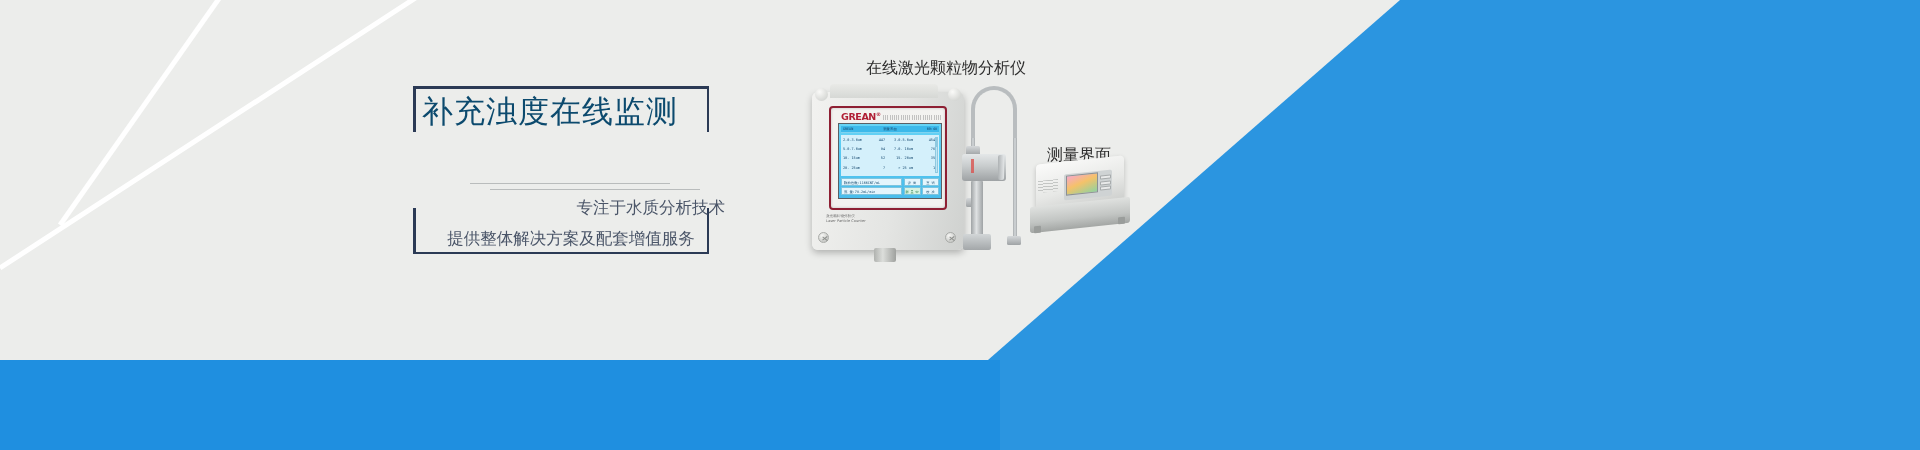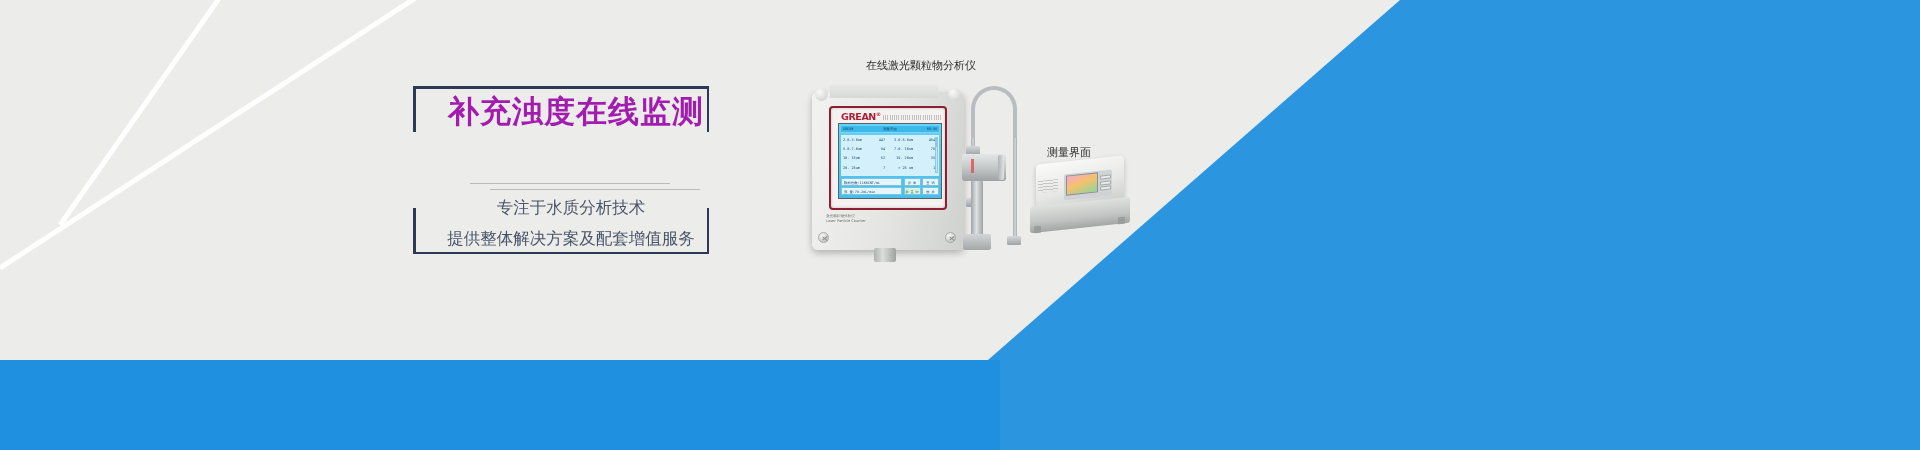--- a/index.html
+++ b/index.html
@@ -44,48 +44,48 @@
   .f-top-l  { left:0;    top:0;   width:2.5px; height:46px; }
   .f-top-h  { left:0;    top:0;   width:296px; height:2.5px; }
   .f-bot-l  { left:0;    top:122px; width:2.5px; height:46px; }
   .f-bot-h  { left:0;    top:165.5px; width:296px; height:2.5px; }
   .f-rt-t   { left:293.5px; top:0;   width:2.5px; height:46px; }
   .f-rt-b   { left:293.5px; top:122px; width:2.5px; height:46px; }
 
   
   .headline {
     position:absolute; left:400px; top:92px; width:330px;
-    text-align:center;
-    color:#a21caf;
-    font-weight:bold;
+    text-align:left;
+    color:#0c4a6e;
+    font-weight:normal;
     letter-spacing:1px;
     line-height:1.28;
   }
   .hl-1 { font-size:31px; padding-left:22px; }
   .hl-2 { font-size:31px; padding-left:2px; }
 
   
   .rule-wrap { position:absolute; left:470px; top:183px; width:230px; height:12px; }
   .rule { position:absolute; height:1px; background:#b9bcbc; }
   .rule-a { left:0;  top:0; width:200px; }
   .rule-b { left:20px; top:6px; width:210px; }
 
   
   .sub {
     position:absolute; left:405px; top:192px; width:320px;
     text-align:center; color:#4a5568; line-height:1.9;
     font-size:16.5px;
   }
   .sub div { white-space:nowrap; }
-  .sub .s1 { padding-left:12px; }
+  .sub .s1 { padding-left:12px;text-align:right; }
   .sub .s2 { padding-left:12px;font-family:Liberation Serif, serif; }
 
   
   .lbl {
-    position:absolute; color:#2f2f2f; font-size:11px; white-space:nowrap;
+    position:absolute; color:#2f2f2f; font-size:16px; white-space:nowrap;
   }
   .lbl-1 { left:866px; top:58px; }
   .lbl-2 { left:1047px; top:145px; color:#2b2b2b; }
 
   
   .analyzer { position:absolute; left:812px; top:84px; width:152px; height:172px; }
 
   .an-body {
     position:absolute; left:0; top:8px; width:152px; height:158px;
     background:linear-gradient(100deg,#f2f2f0 0%,#e4e5e3 55%,#cfd1cf 100%);

